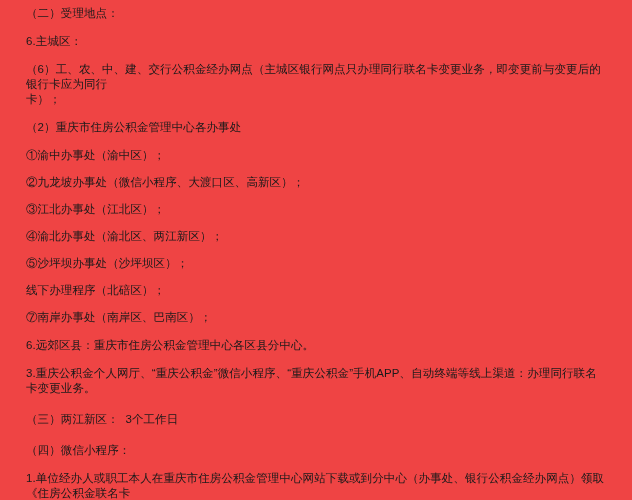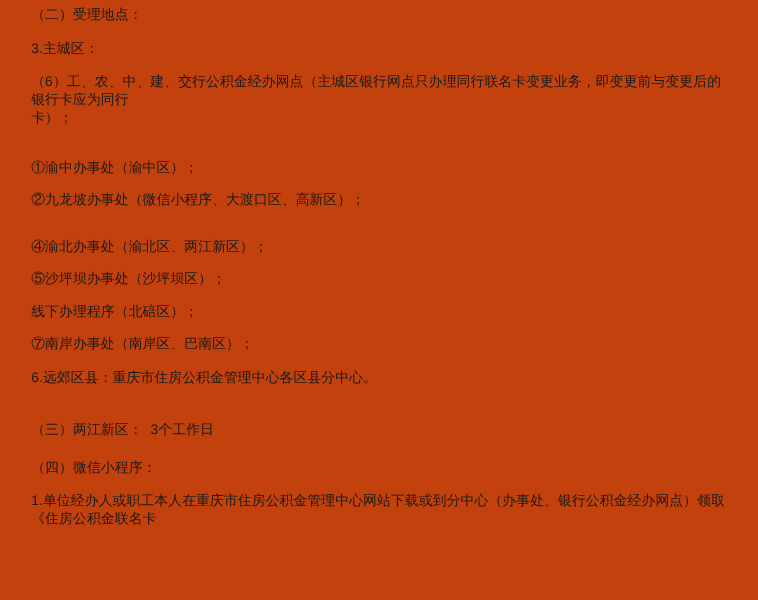--- a/index.html
+++ b/index.html
@@ -13,21 +13,21 @@
     overflow: hidden;
     font-family: "Liberation Sans", sans-serif;
     color: #1a1a1a;
   }
   .page {
     position: relative;
     width: 632px;
     height: 500px;
     box-sizing: border-box;
     padding: 6px 26px 0 26px;
-    background: #c2410c;
+    background: #ef4444;
   }
   .doc {
     font-size: 11.5px;
     line-height: 1.05;
   }
   .para {
     margin: 0;
     padding: 0;
     font-size: 11.5px;
     line-height: 15px;
@@ -36,41 +36,44 @@
     white-space: pre-wrap;
   }
 </style>
 </head>
 <body>
 
 <div class="page">
   <div class="doc" id="doc-body">
       <p class="para">（二）受理地点：</p>
       <div style="height: 13px;"></div>
-      <p class="para">3.主城区：</p>
+      <p class="para">6.主城区：</p>
       <div style="height: 13px;"></div>
       <p class="para">（6）工、农、中、建、交行公积金经办网点（主城区银行网点只办理同行联名卡变更业务，即变更前与变更后的银行卡应为同行</p>
       <p class="para">卡）；</p>
       <div style="height: 13px;"></div>
+      <p class="para">（2）重庆市住房公积金管理中心各办事处</p>
       <div style="height: 13px;"></div>
       <p class="para">①渝中办事处（渝中区）；</p>
       <div style="height: 12px;"></div>
       <p class="para">②九龙坡办事处（微信小程序、大渡口区、高新区）；</p>
       <div style="height: 12px;"></div>
+      <p class="para">③江北办事处（江北区）；</p>
       <div style="height: 12px;"></div>
       <p class="para">④渝北办事处（渝北区、两江新区）；</p>
       <div style="height: 12px;"></div>
       <p class="para">⑤沙坪坝办事处（沙坪坝区）；</p>
       <div style="height: 12px;"></div>
       <p class="para">线下办理程序（北碚区）；</p>
       <div style="height: 12px;"></div>
       <p class="para">⑦南岸办事处（南岸区、巴南区）；</p>
       <div style="height: 13px;"></div>
       <p class="para">6.远郊区县：重庆市住房公积金管理中心各区县分中心。</p>
       <div style="height: 13px;"></div>
+      <p class="para">3.重庆公积金个人网厅、“重庆公积金”微信小程序、“重庆公积金”手机APP、自动终端等线上渠道：办理同行联名卡变更业务。</p>
       <div style="height: 16px;"></div>
       <p class="para">（三）两江新区：  3个工作日</p>
       <div style="height: 16px;"></div>
       <p class="para">（四）微信小程序：</p>
       <div style="height: 13px;"></div>
       <p class="para">1.单位经办人或职工本人在重庆市住房公积金管理中心网站下载或到分中心（办事处、银行公积金经办网点）领取《住房公积金联名卡</p>
     </div>
 </div>
 
 </body></html>

